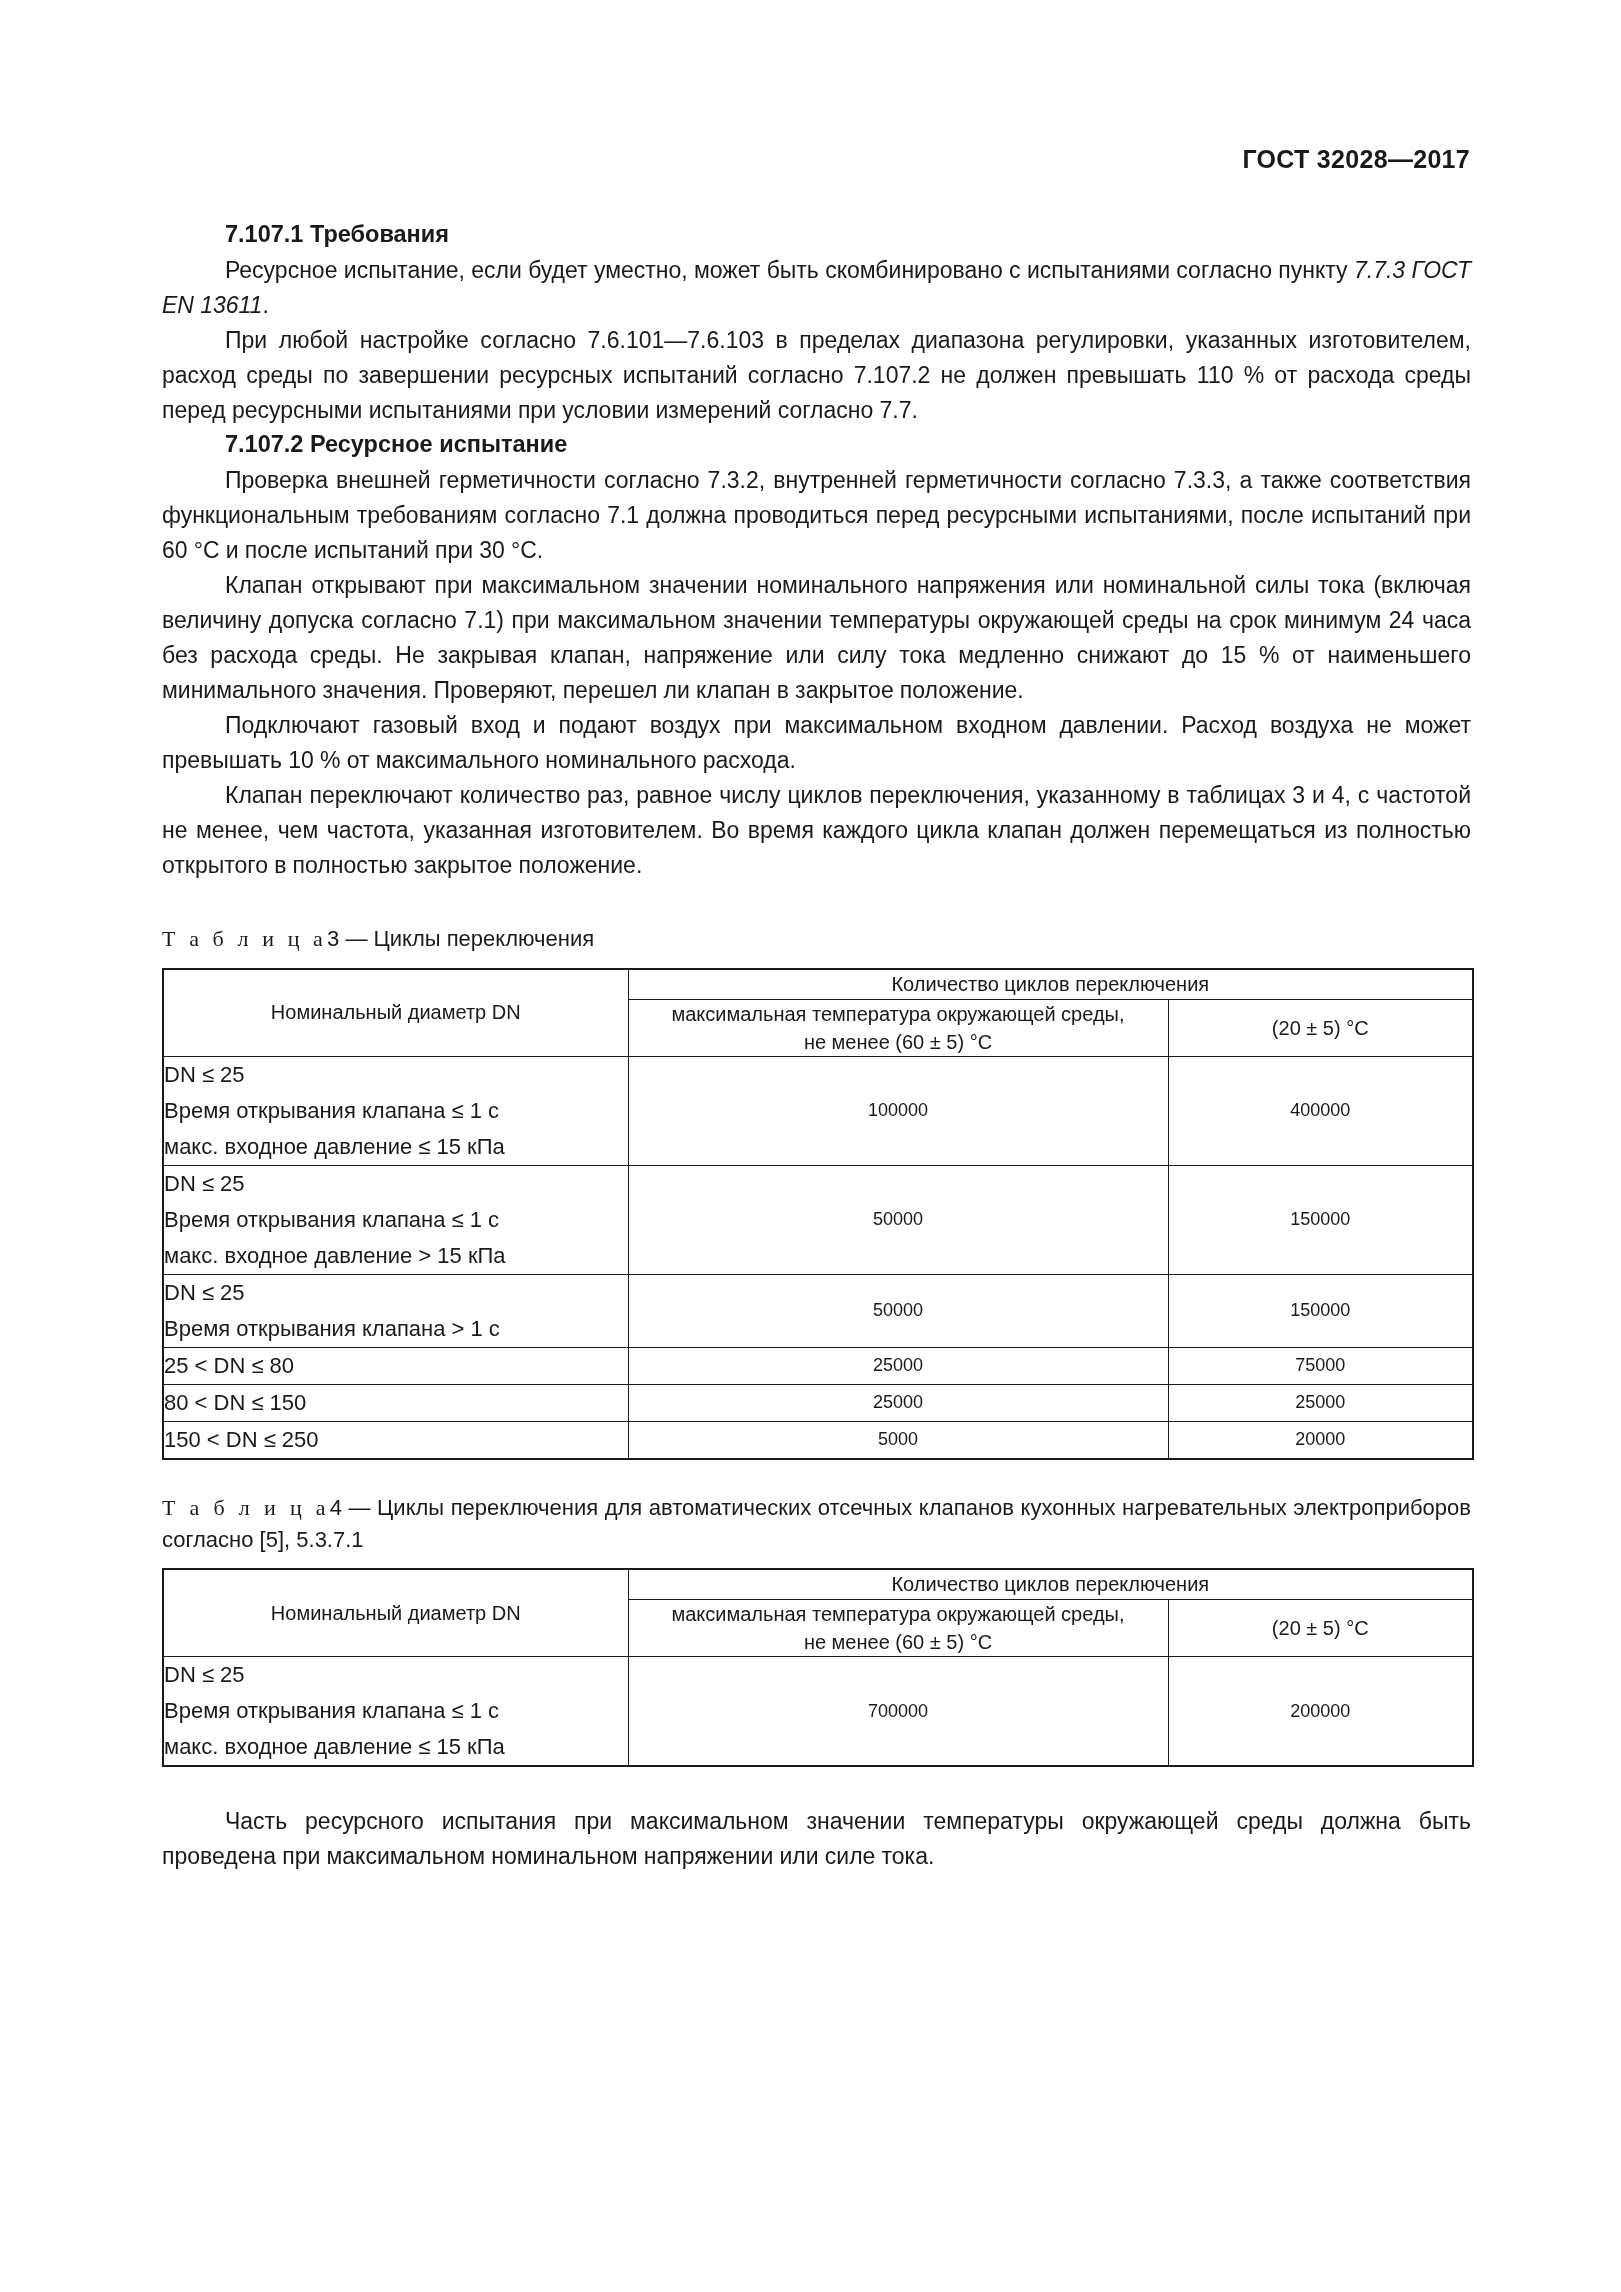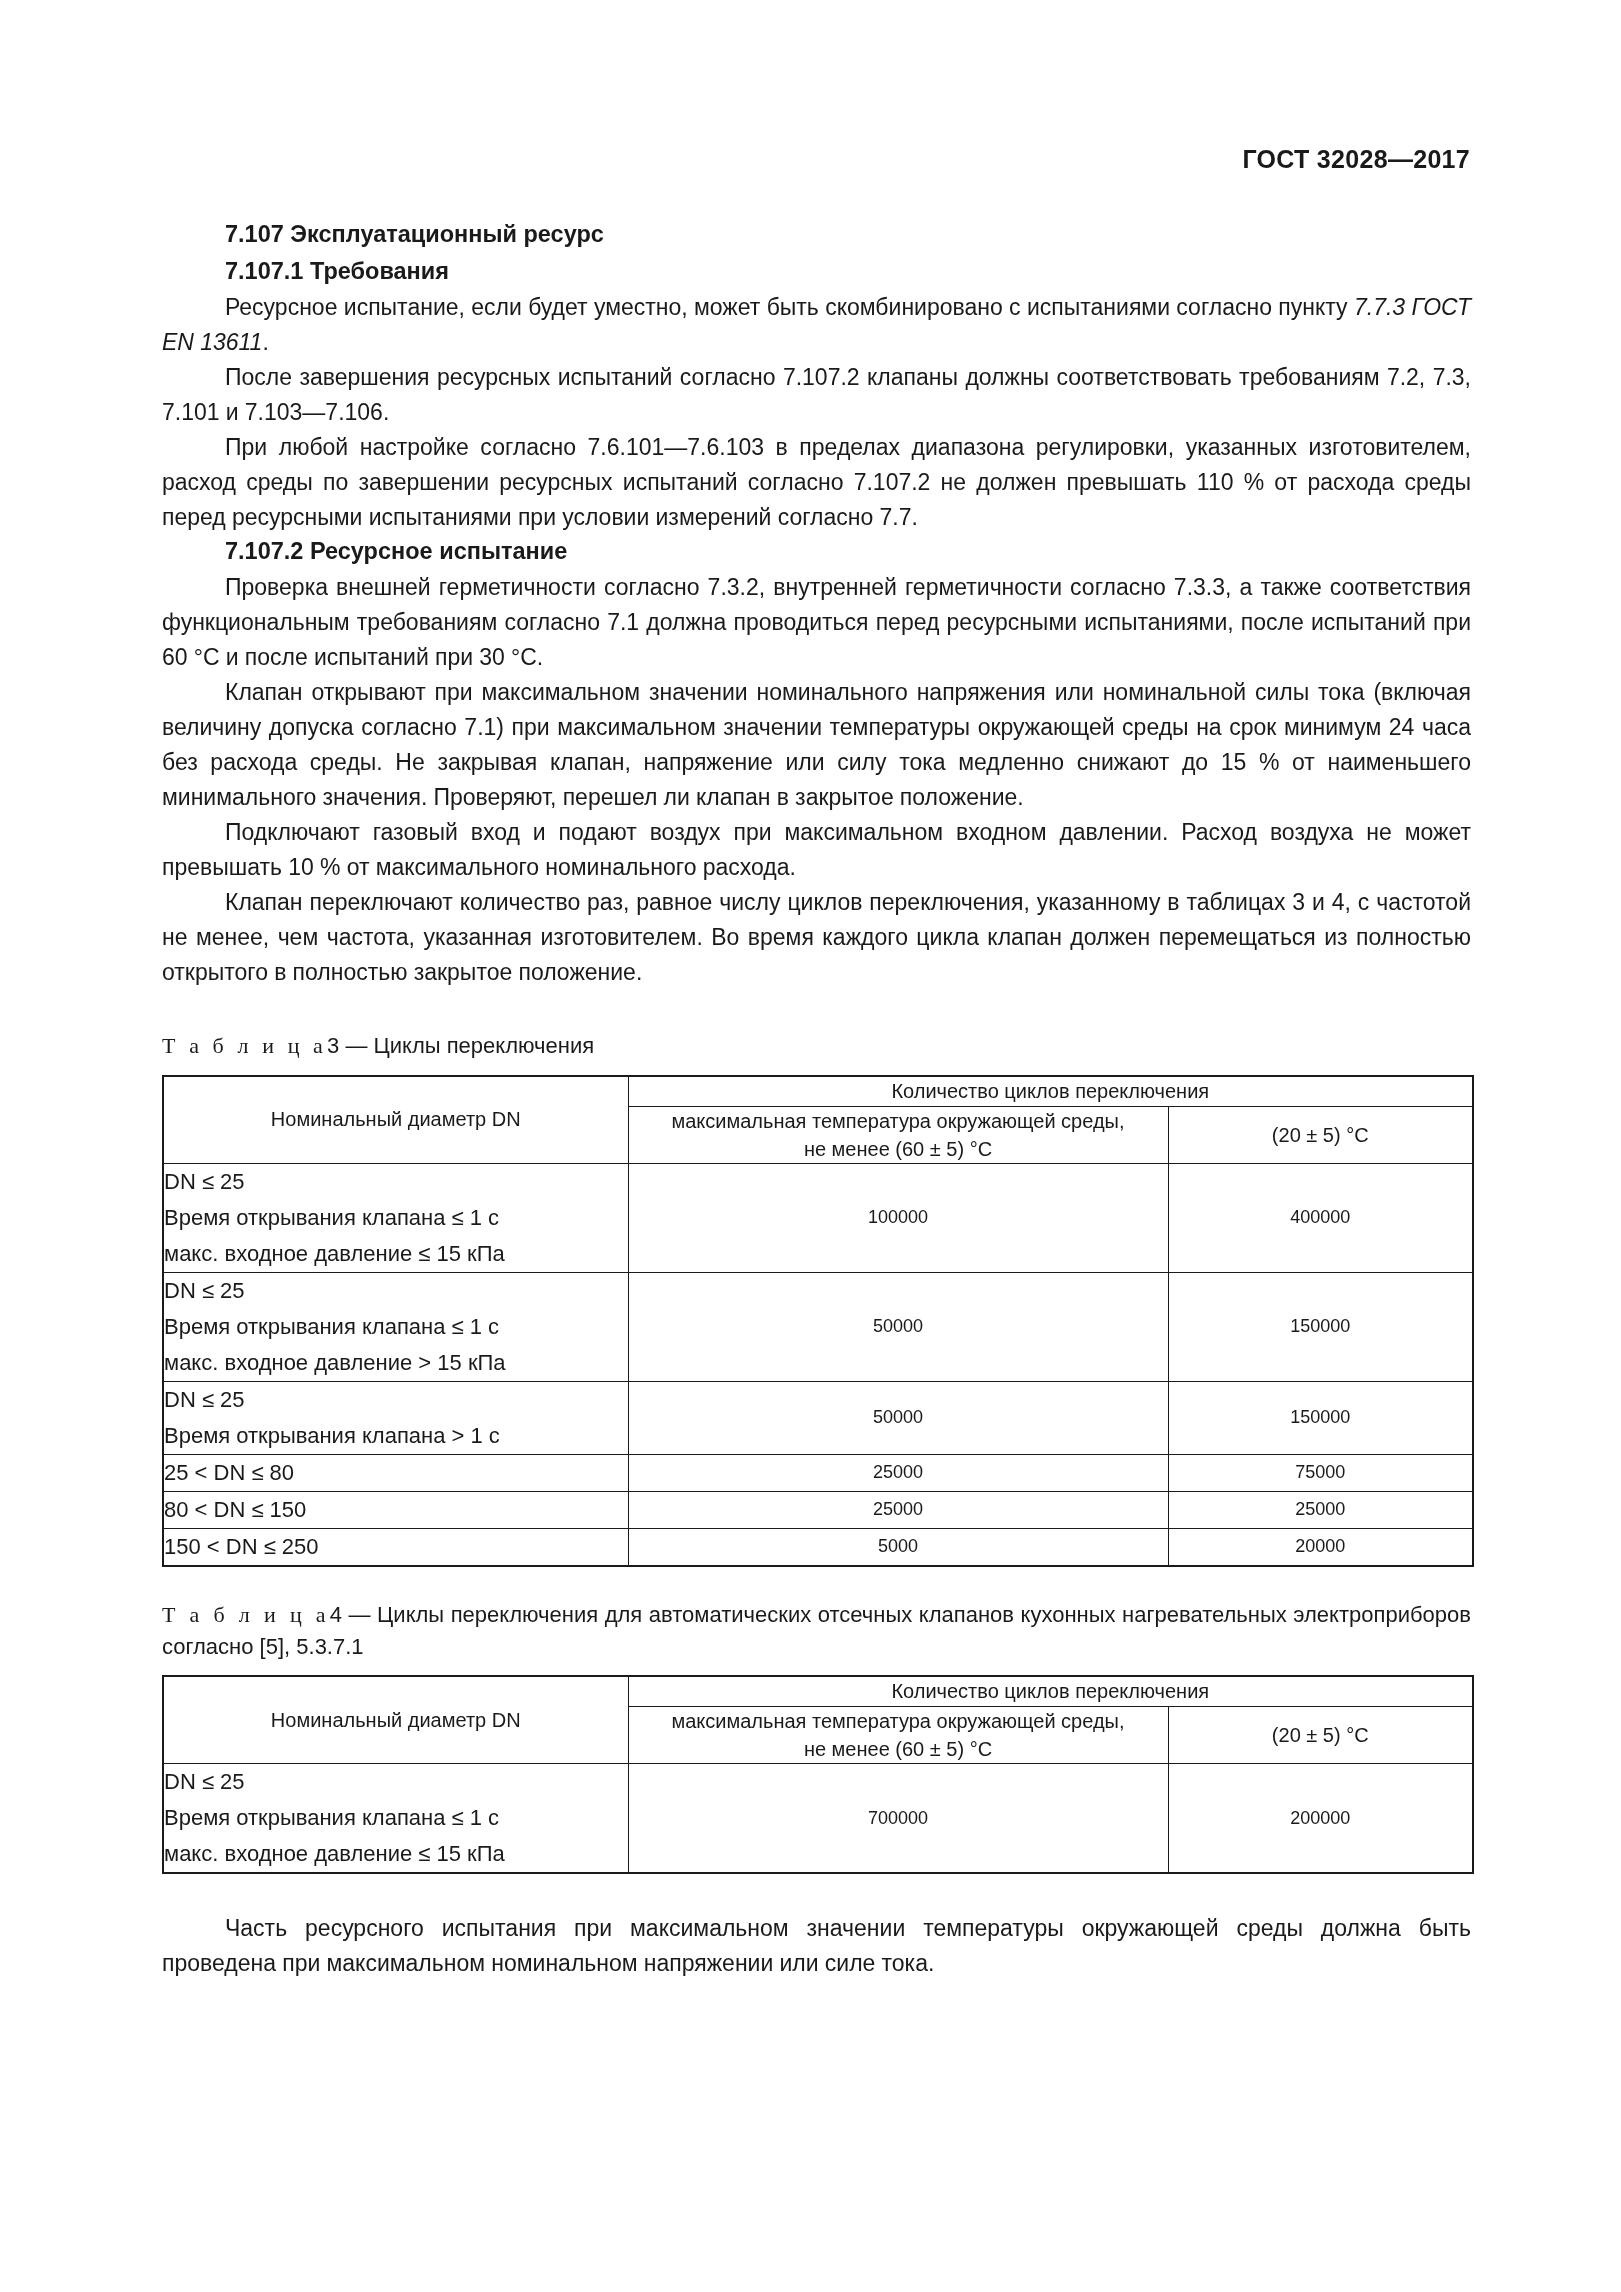--- a/index.html
+++ b/index.html
@@ -137,27 +137,25 @@
 </style>
 </head>
 <body>
 
 <div class="page">
 
   <div class="doc-header">ГОСТ 32028—2017</div>
 
   <div class="content">
 
-    <h3 class="sec-head">7.107 Эксплуатационный ресурс</h3>
 
     <h3 class="sec-head tight">7.107.1 Требования</h3>
 
     <p class="para"><span>Ресурсное испытание, если будет уместно, может быть скомбинировано с испытаниями согласно пункту </span><span class="ital">7.7.3 ГОСТ EN 13611</span><span>.</span></p>
 
-    <p class="para">После завершения ресурсных испытаний согласно 7.107.2 клапаны должны соответствовать требованиям 7.2, 7.3, 7.101 и 7.103—7.106.</p>
 
     <p class="para">При любой настройке согласно 7.6.101—7.6.103 в пределах диапазона регулировки, указанных изготовителем, расход среды по завершении ресурсных испытаний согласно 7.107.2 не должен превышать 110 % от расхода среды перед ресурсными испытаниями при условии измерений согласно 7.7.</p>
 
     <h3 class="sec-head tight">7.107.2 Ресурсное испытание</h3>
 
     <p class="para">Проверка внешней герметичности согласно 7.3.2, внутренней герметичности согласно 7.3.3, а также соответствия функциональным требованиям согласно 7.1 должна проводиться перед ресурсными испытаниями, после испытаний при 60 °C и после испытаний при 30 °C.</p>
 
     <p class="para">Клапан открывают при максимальном значении номинального напряжения или номинальной силы тока (включая величину допуска согласно 7.1) при максимальном значении температуры окружающей среды на срок минимум 24 часа без расхода среды. Не закрывая клапан, напряжение или силу тока медленно снижают до 15 % от наименьшего минимального значения. Проверяют, перешел ли клапан в закрытое положение.</p>
 
     <p class="para">Подключают газовый вход и подают воздух при максимальном входном давлении. Расход воздуха не может превышать 10 % от максимального номинального расхода.</p>

